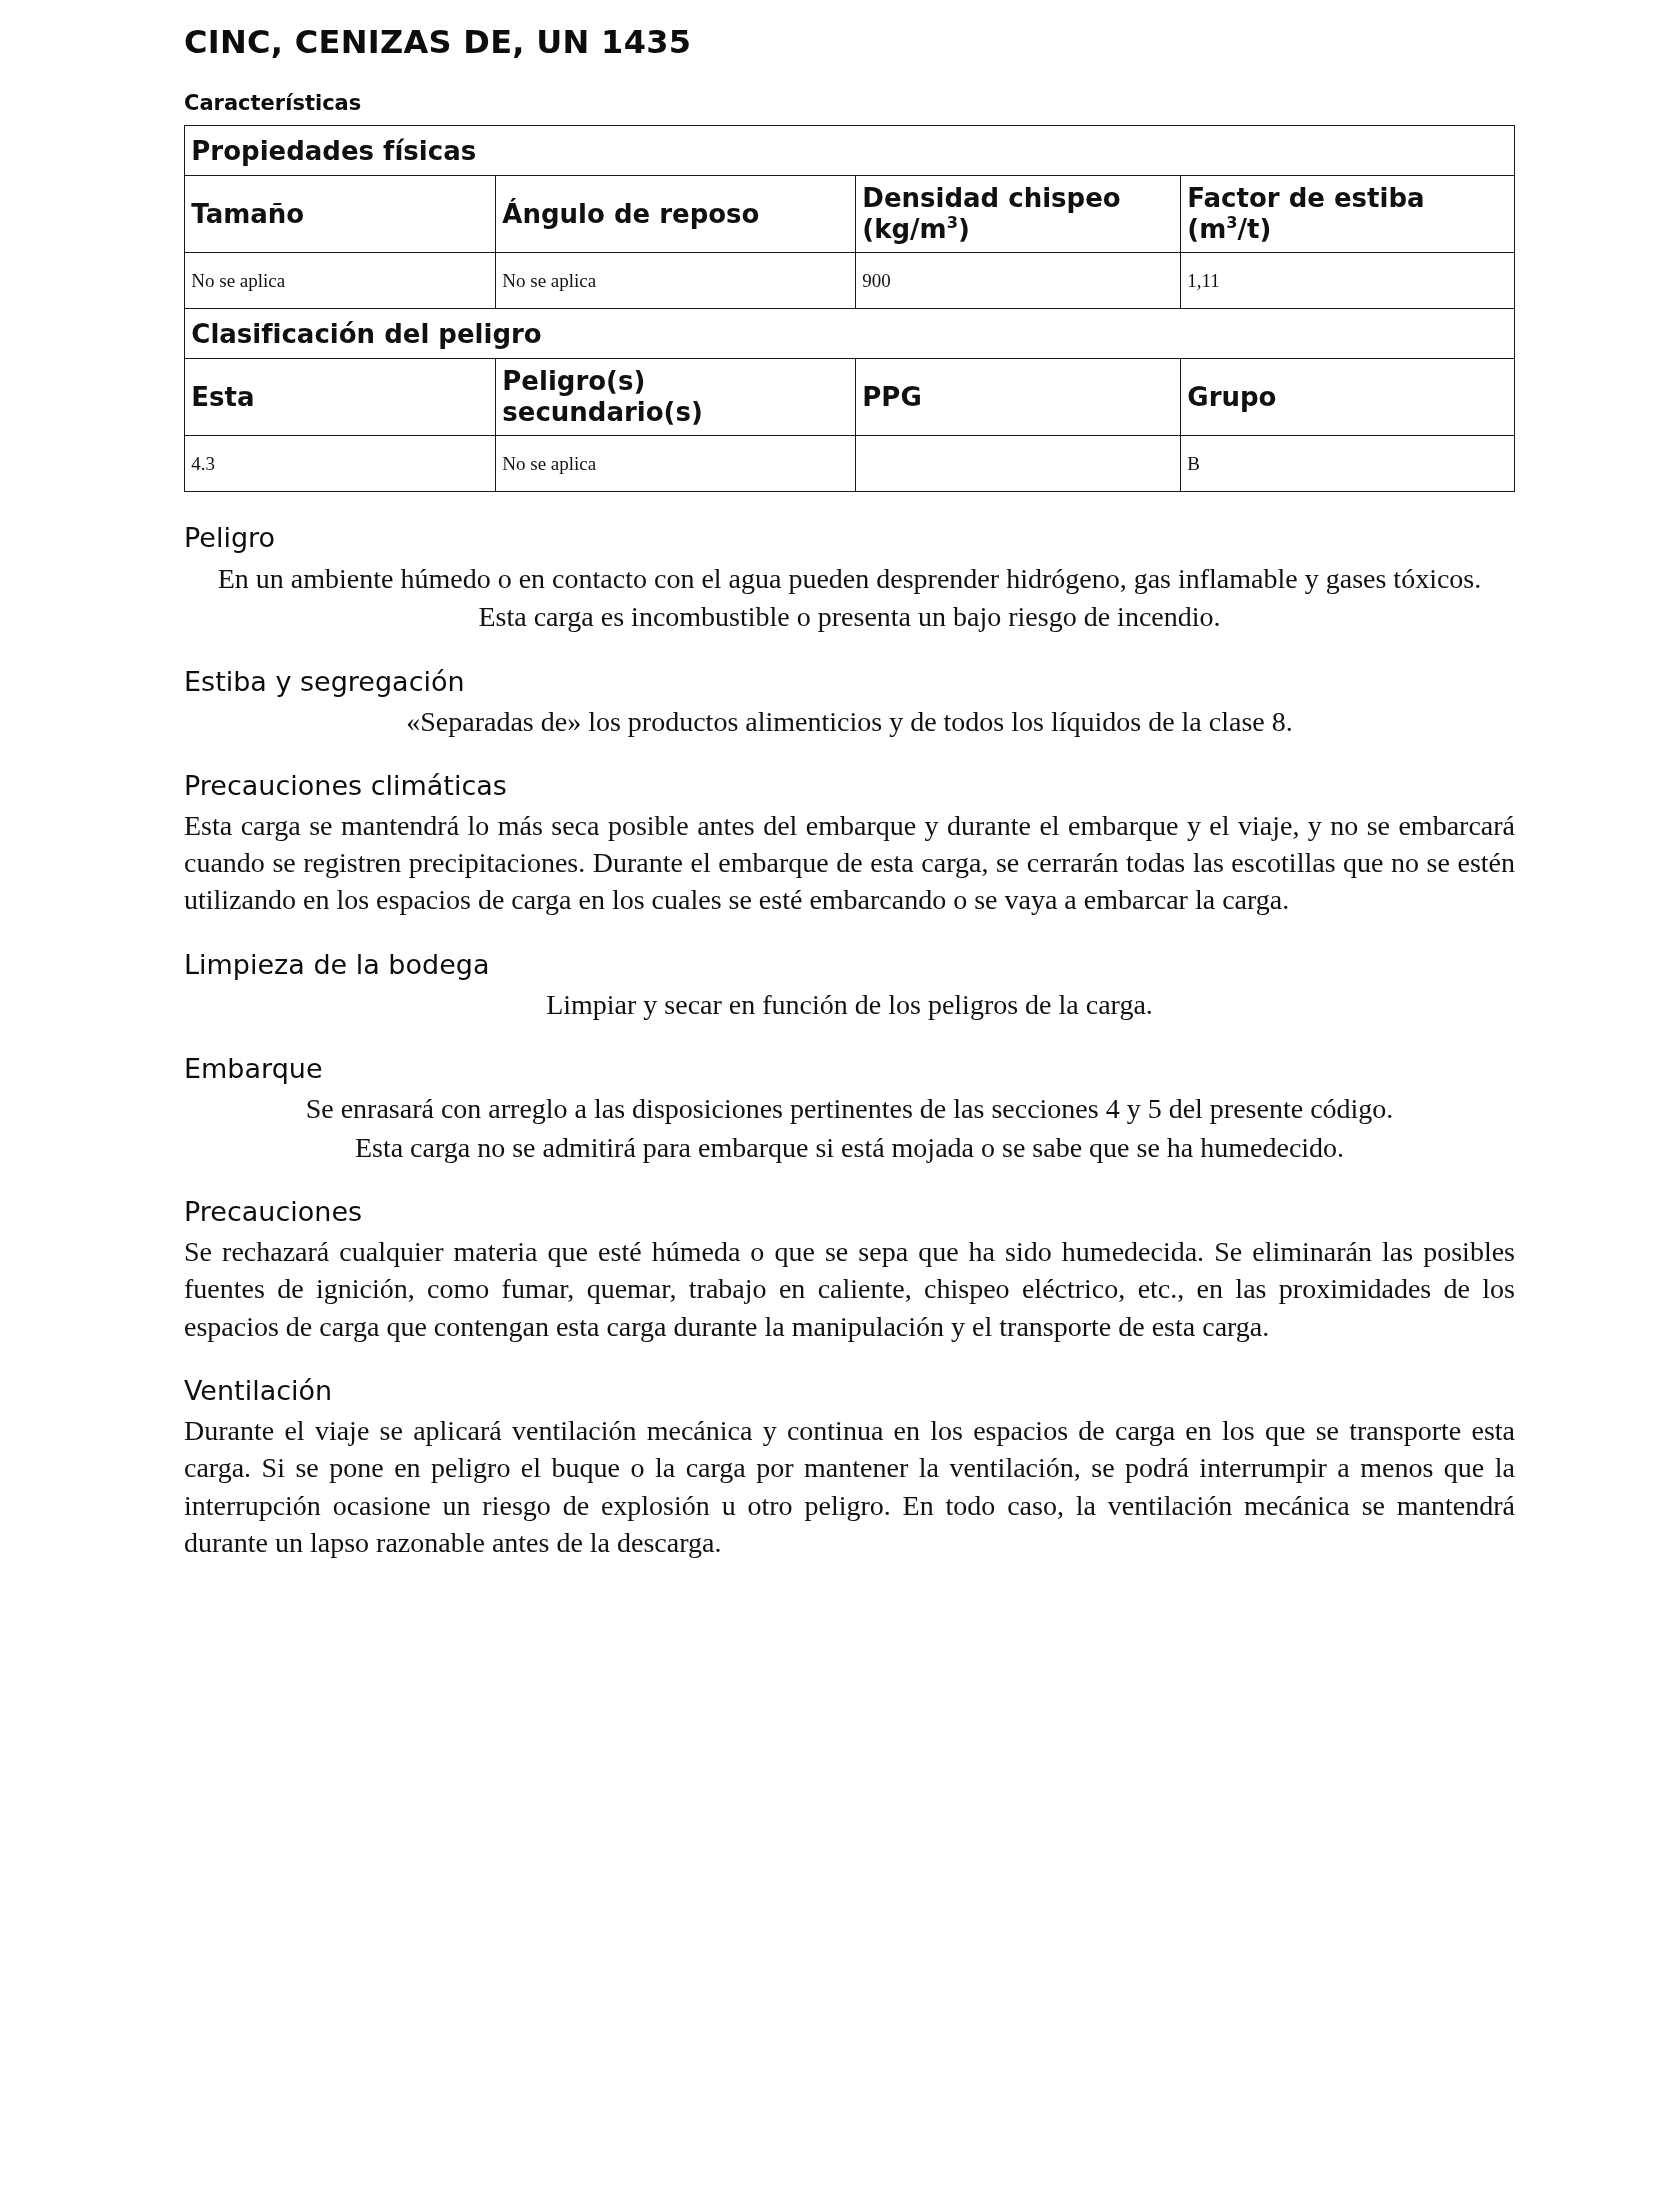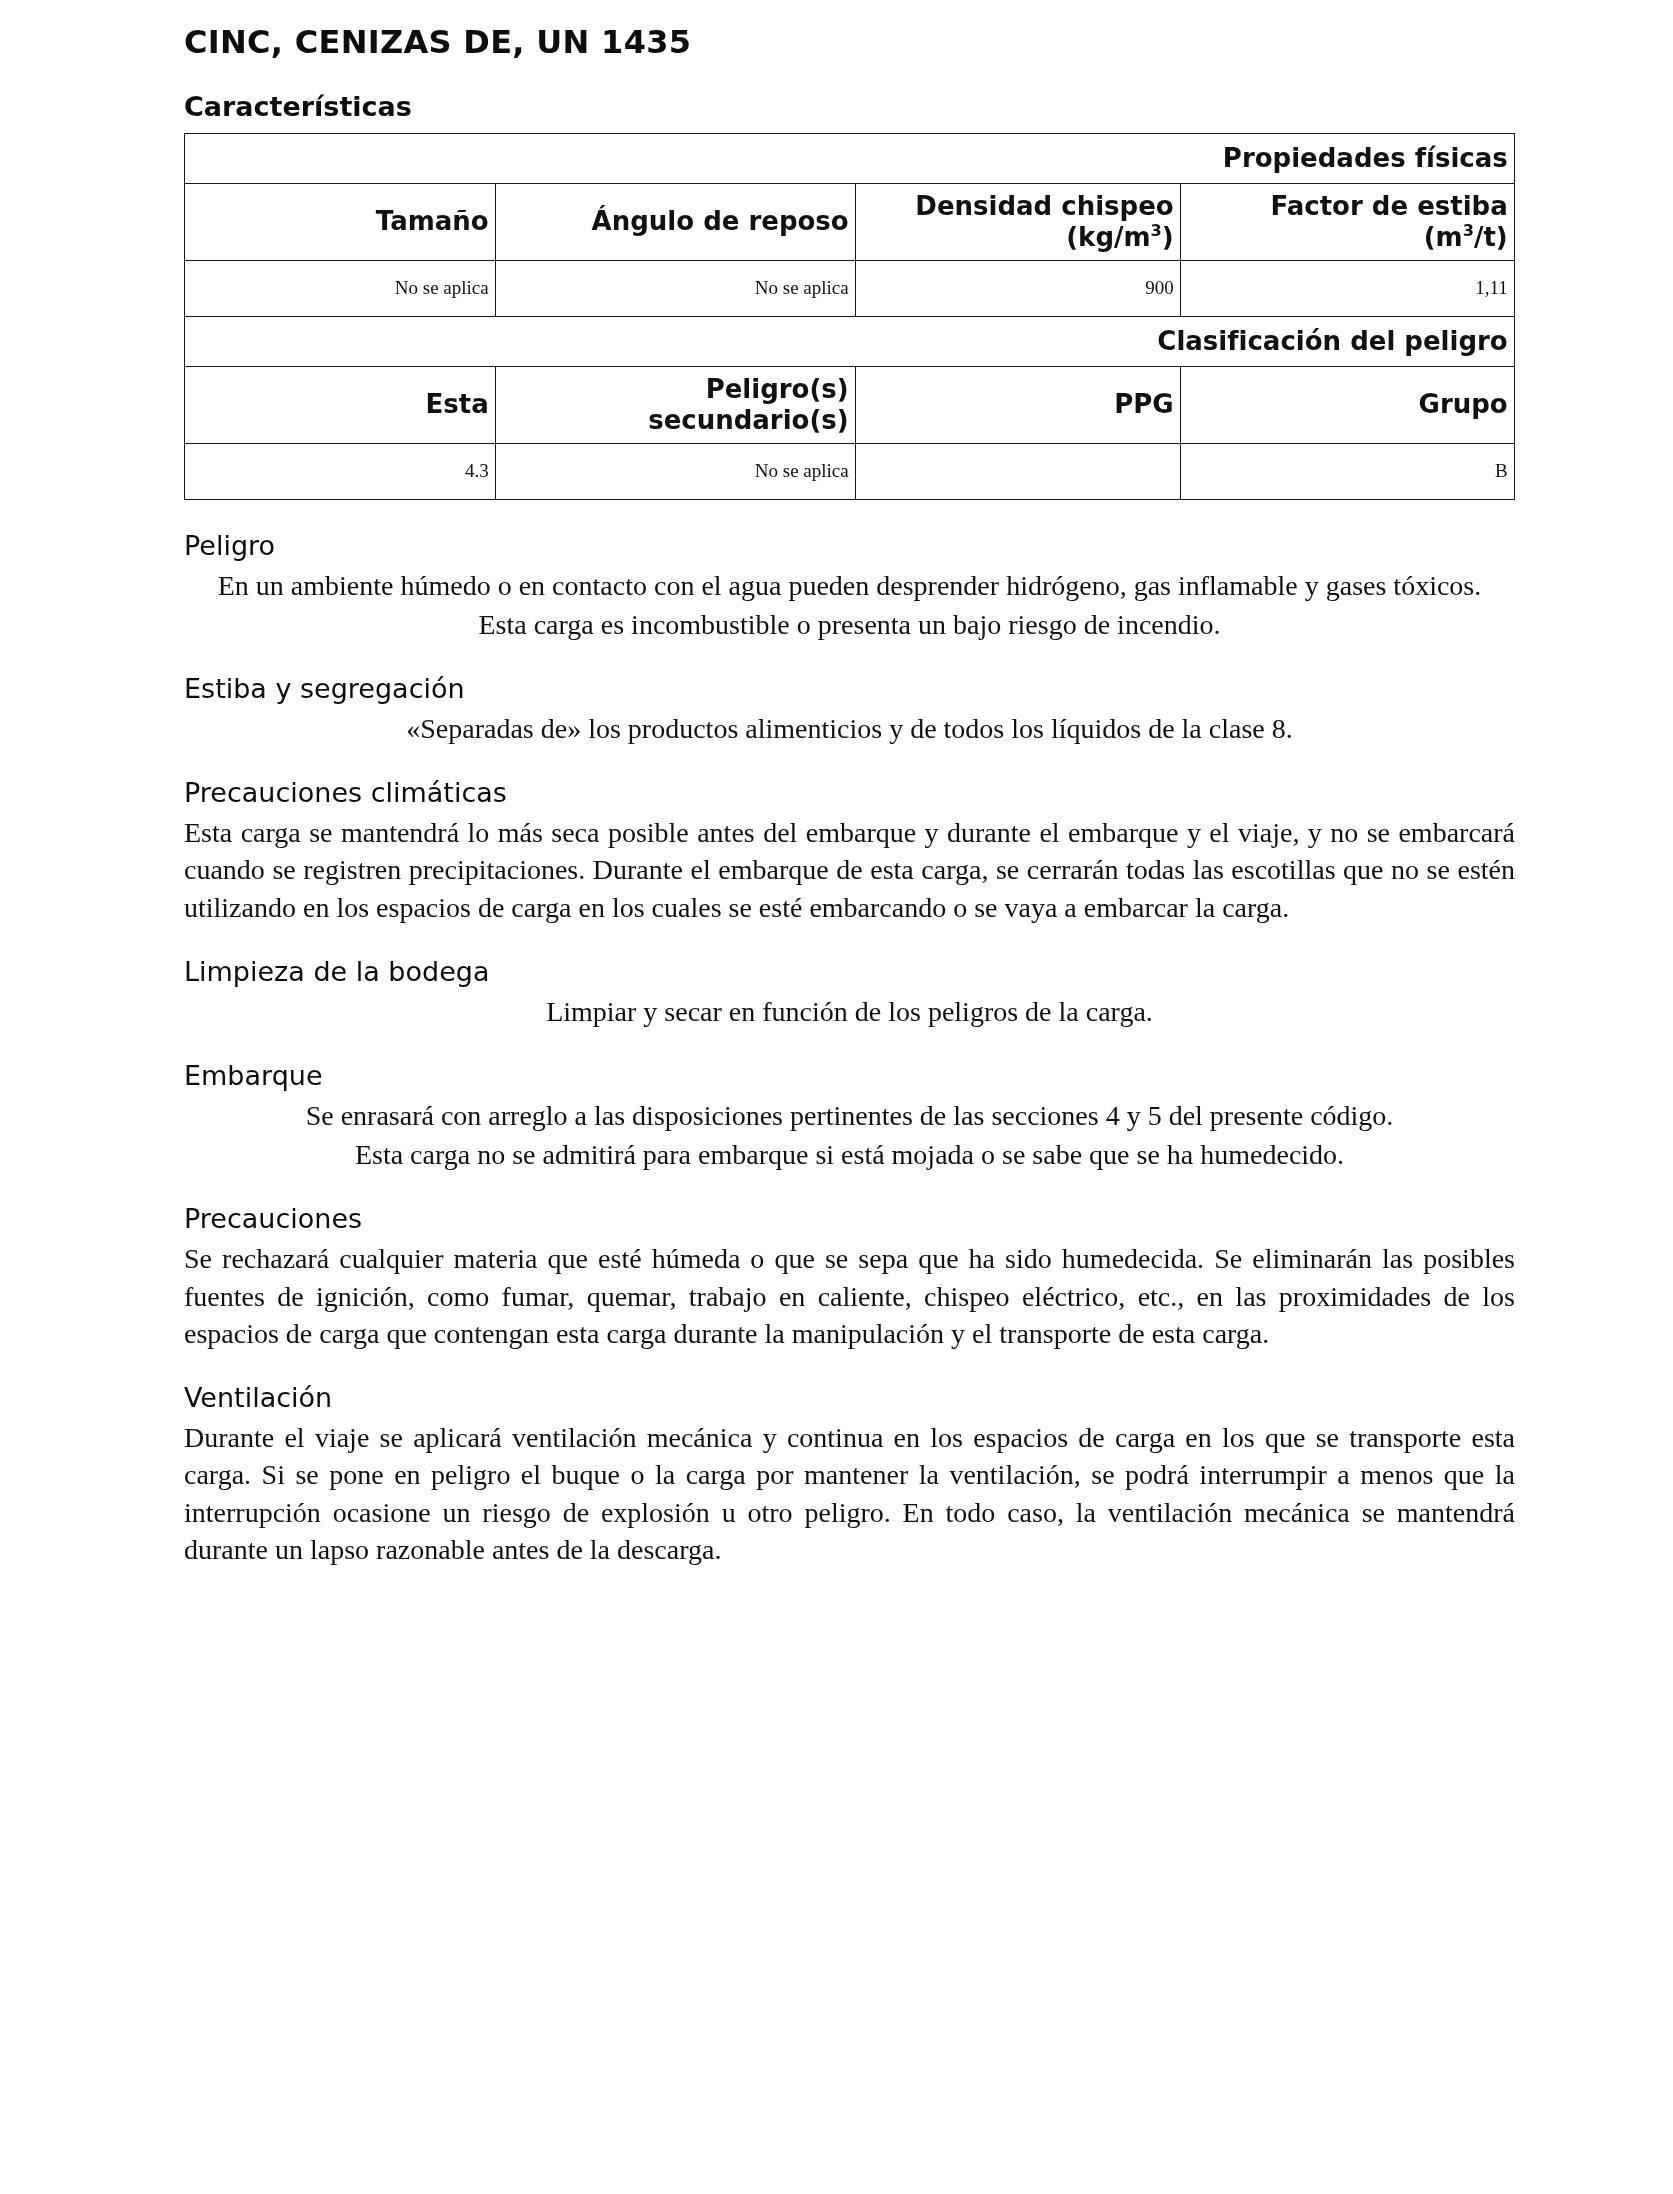--- a/index.html
+++ b/index.html
@@ -62,41 +62,41 @@
   }
   .section {
     margin-top: 30px;
   }
   .section p + p {
     margin-top: 1.6px;
   }
   .caracteristicas-heading {
     font-family: "DejaVu Sans", sans-serif;
     font-weight: bold;
-    font-size: 27px;
+    font-size: 21px;
     line-height: 1.2;
     color: #0d0d0d;
     margin: 30px 0 9.5px 0;
   }
 
   
   table.props {
     border-collapse: collapse;
     width: 1330px;
     table-layout: fixed;
     margin: 0;
   }
   table.props col.c1 { width: 311px; }
   table.props col.c2 { width: 360px; }
   table.props col.c3 { width: 325px; }
   table.props col.c4 { width: 334px; }
 
   table.props td {
     border: 1.6px solid #1a1a1a;
-    text-align: right;
+    text-align: left;
     vertical-align: middle;
     padding: 0 6.3px;
     color: #111111;
     margin-top: 22px;
   }
   td.banner {
     font-family: "DejaVu Sans", sans-serif;
     font-weight: bold;
     font-size: 26px;
     height: 49px;

